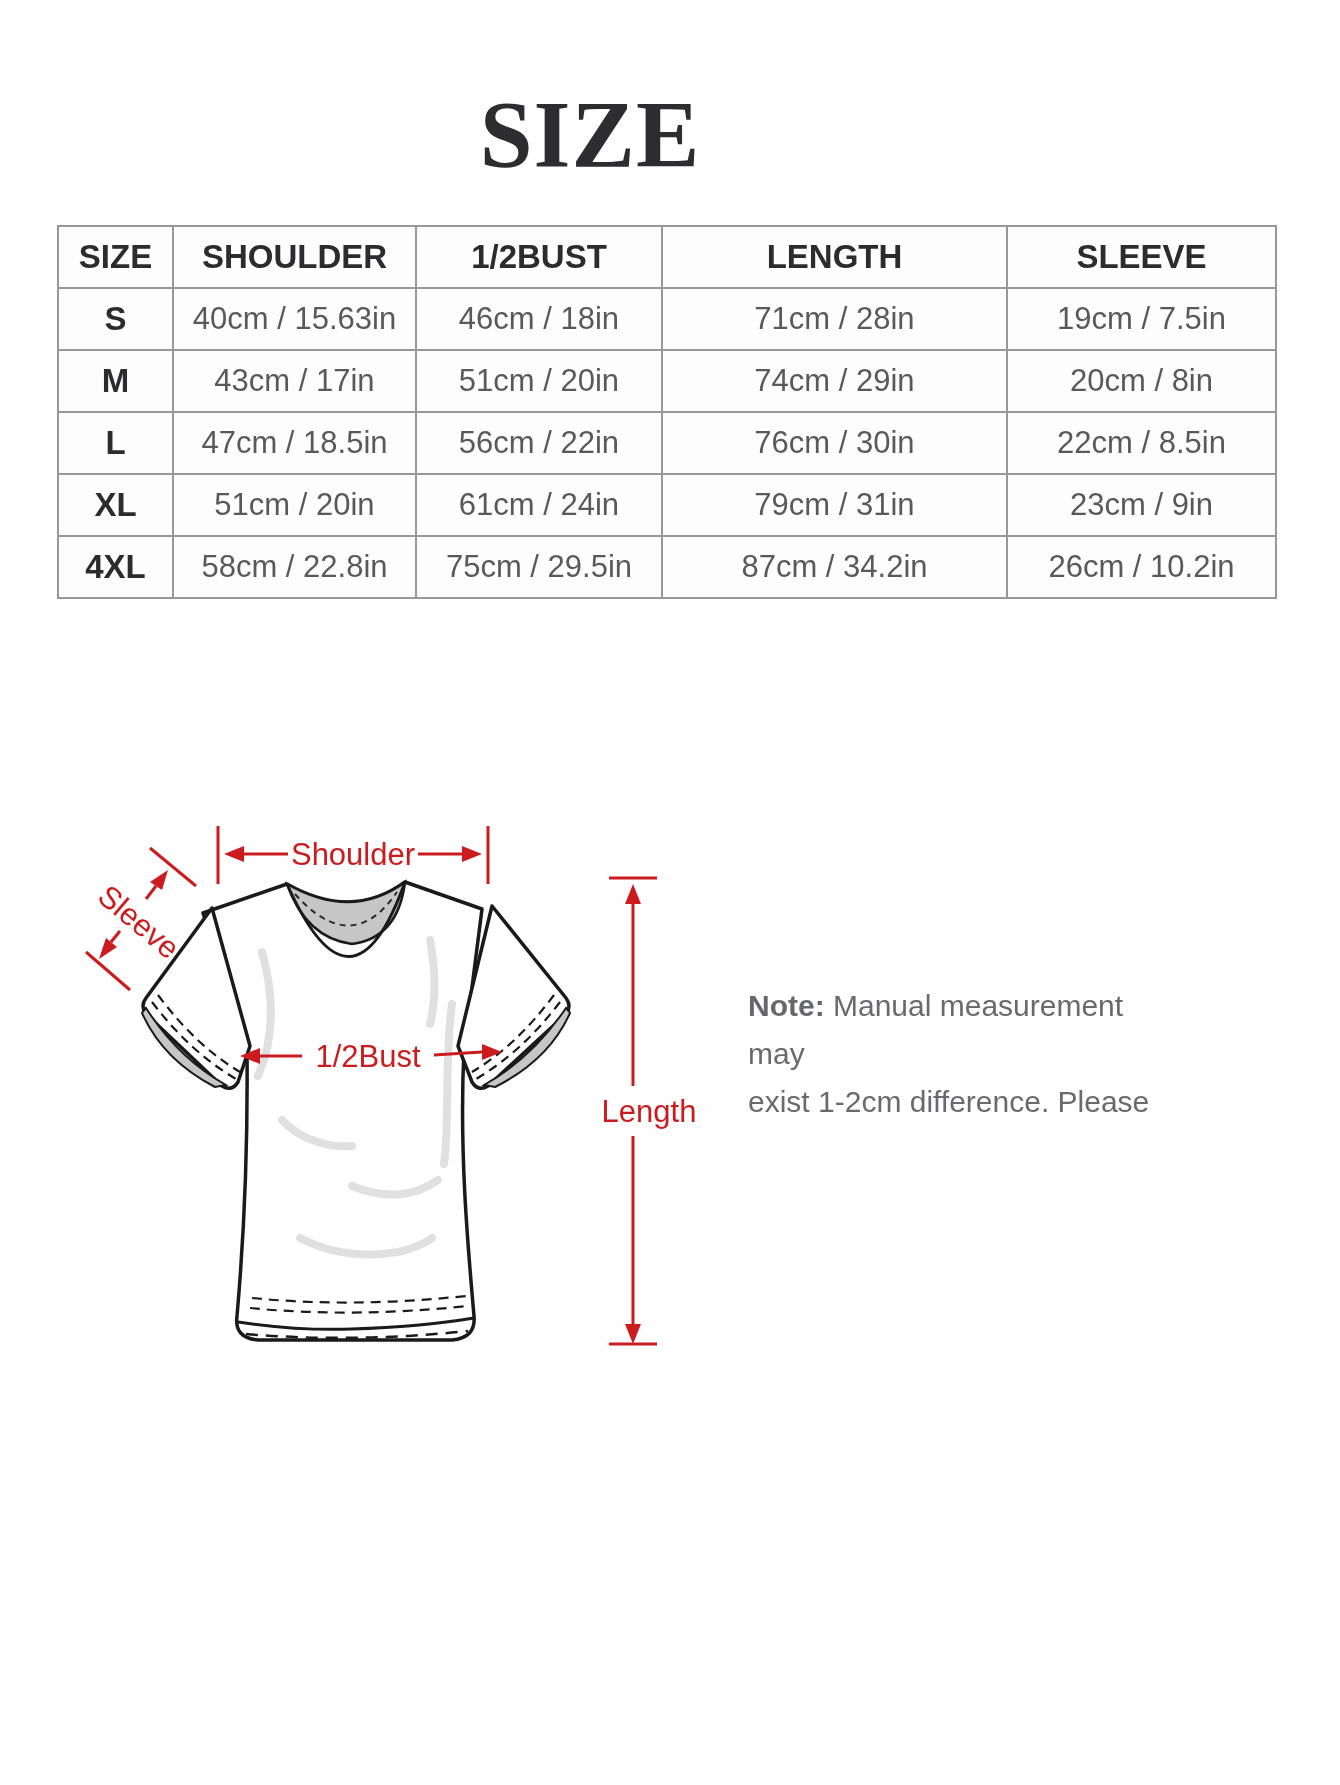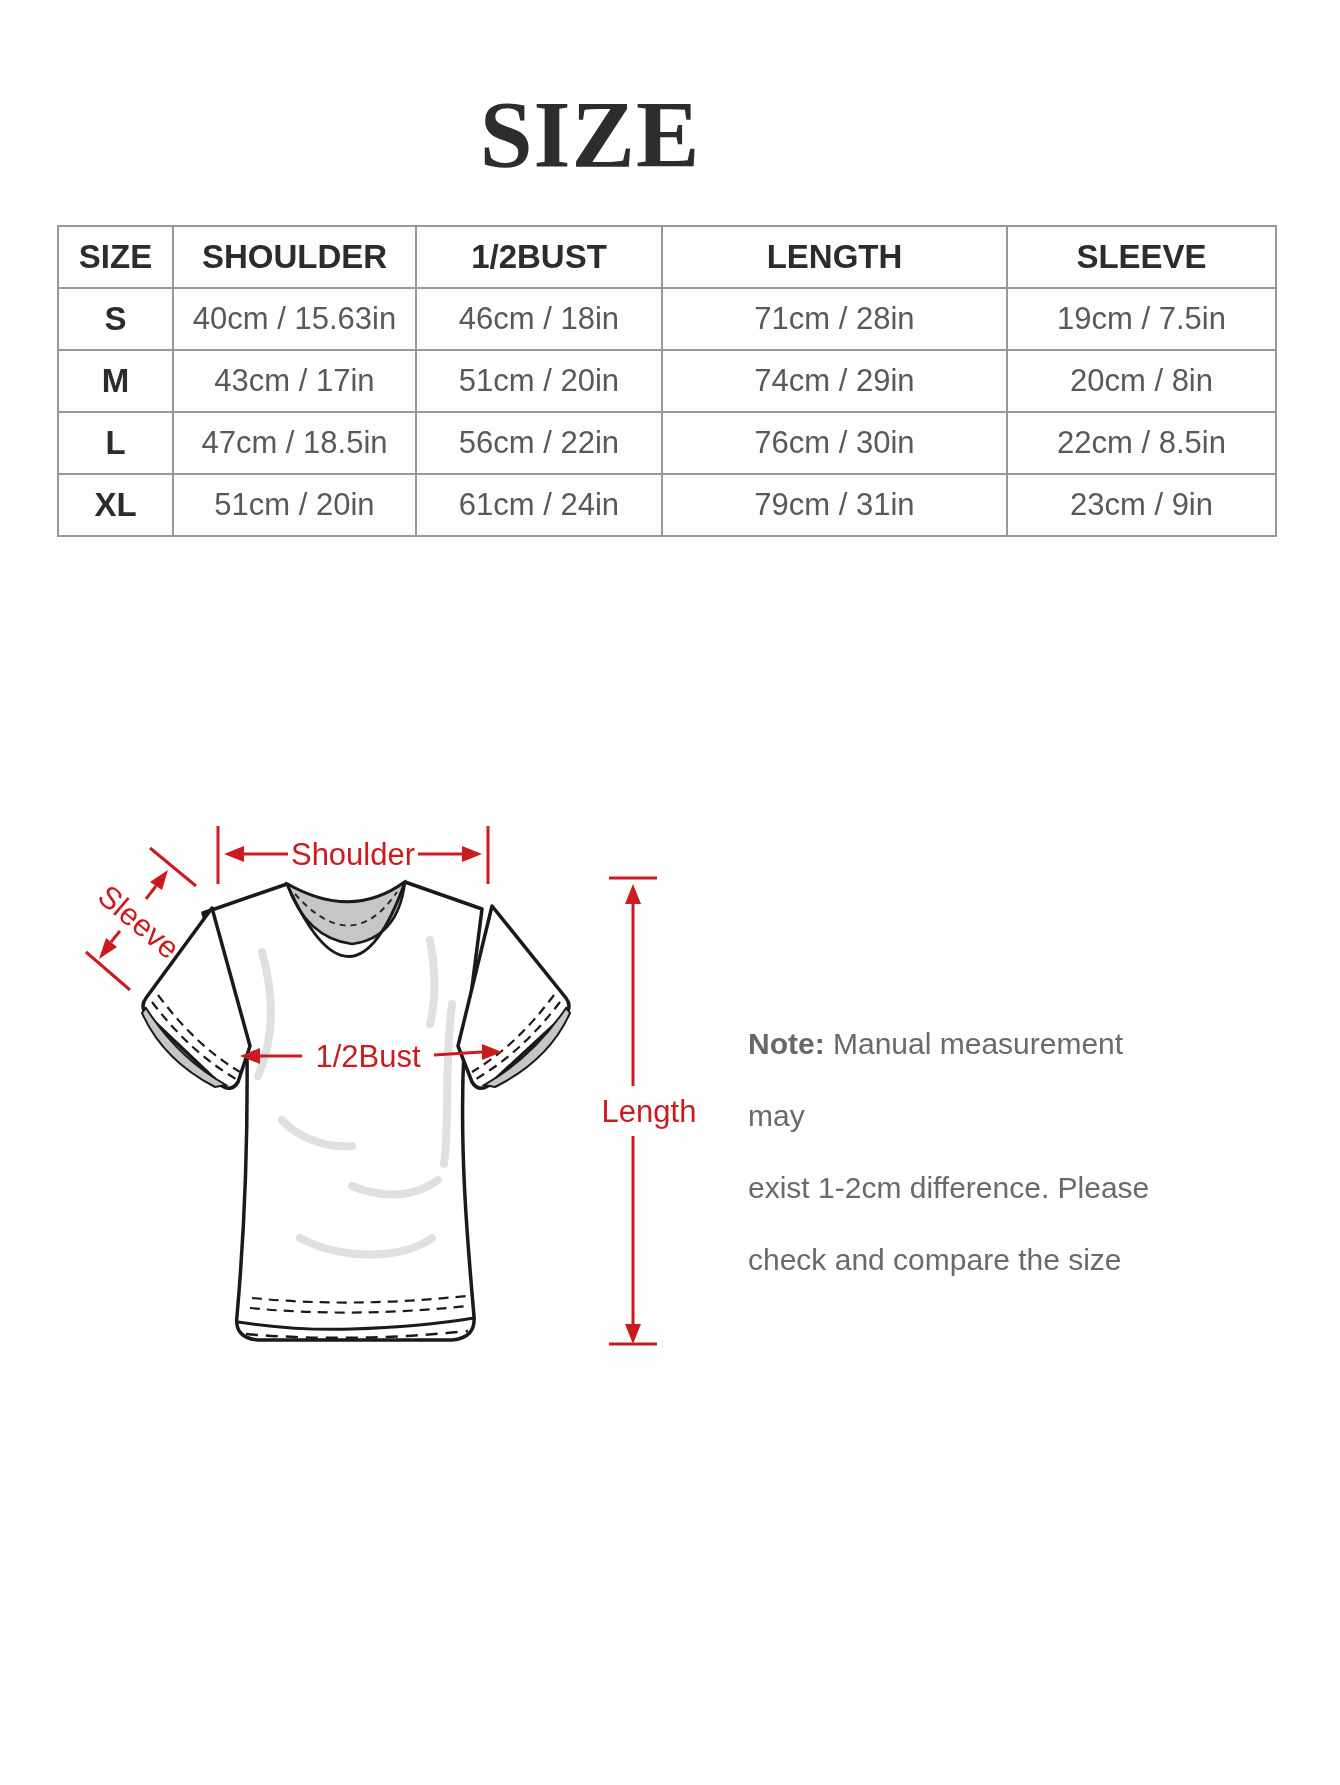--- a/index.html
+++ b/index.html
@@ -19,22 +19,22 @@
   .size-table th, .size-table td {
     border:2px solid #97989b; height:60px; padding:0;
     text-align:center; vertical-align:middle; white-space:nowrap; overflow:hidden;
   }
   .size-table th { font-size:33px; font-weight:bold; color:#2c2c2e; }
   .size-table td.size-cell { font-size:33px; font-weight:bold; color:#2c2c2e; }
   .size-table td.val-cell { font-size:31px; font-weight:normal; color:#58595b;margin-left:24px; }
   .diagram { position:absolute; left:0; top:770px; width:1340px; height:620px; }
   .dim-text { font-family:"Liberation Sans", sans-serif; font-size:31px; fill:#cb1b1e; }
   .note {
-    position:absolute; left:748px; top:1008px; width:430px;
-    font-size:30px; line-height:72px; color:#696a6d;
+    position:absolute; left:748px; top:982px; width:430px;
+    font-size:30px; line-height:48px; color:#696a6d;
   }
   .note .note-label { font-weight:bold; color:#66676a; }
 </style>
 </head>
 <body>
 
 <div class="page">
 
   <div class="title">SIZE</div>
 
@@ -76,20 +76,27 @@
         <td class="val-cell">56cm / 22in</td>
         <td class="val-cell">76cm / 30in</td>
         <td class="val-cell">22cm / 8.5in</td>
       </tr>
       <tr>
         <td class="size-cell">XL</td>
         <td class="val-cell">51cm / 20in</td>
         <td class="val-cell">61cm / 24in</td>
         <td class="val-cell">79cm / 31in</td>
         <td class="val-cell">23cm / 9in</td>
+      </tr>
+      <tr>
+        <td class="size-cell">4XL</td>
+        <td class="val-cell">58cm / 22.8in</td>
+        <td class="val-cell">75cm / 29.5in</td>
+        <td class="val-cell">87cm / 34.2in</td>
+        <td class="val-cell">26cm / 10.2in</td>
       </tr>
     </tbody>
   </table>
 
   <svg class="diagram" viewBox="0 770 1340 620">
 
     <g>
 
       <path d="M 203,913 L 287,884 Q 352,921 405,882 L 482,909
                L 464,1050 C 459,1150 468,1248 474,1316
@@ -170,16 +177,16 @@
         <polygon points="633,1344 625,1324 641,1324" fill="#cb1b1e" stroke="none"></polygon>
         <line x1="609" y1="1344" x2="657" y2="1344"></line>
       </g>
     </g>
   </svg>
 
   <div class="note">
     <span class="note-label">Note:</span>
     <span>Manual measurement may</span><br>
     <span>exist 1-2cm difference. Please</span><br>
-    <span>check and compare the size</span><br>
+    <br>
   </div>
 
 </div>
 
 </body></html>

